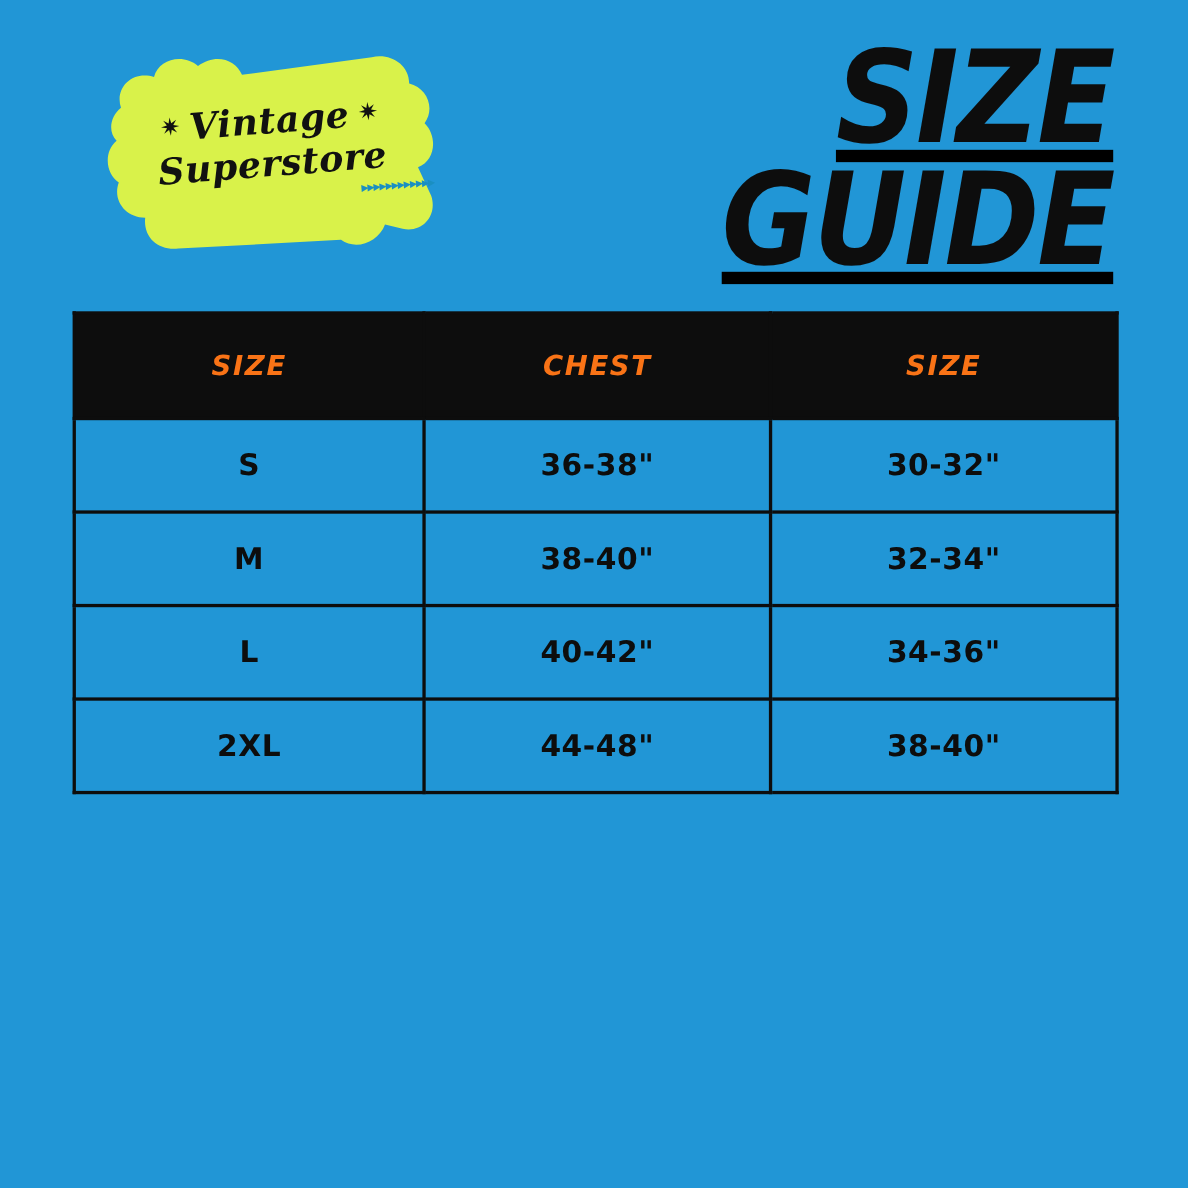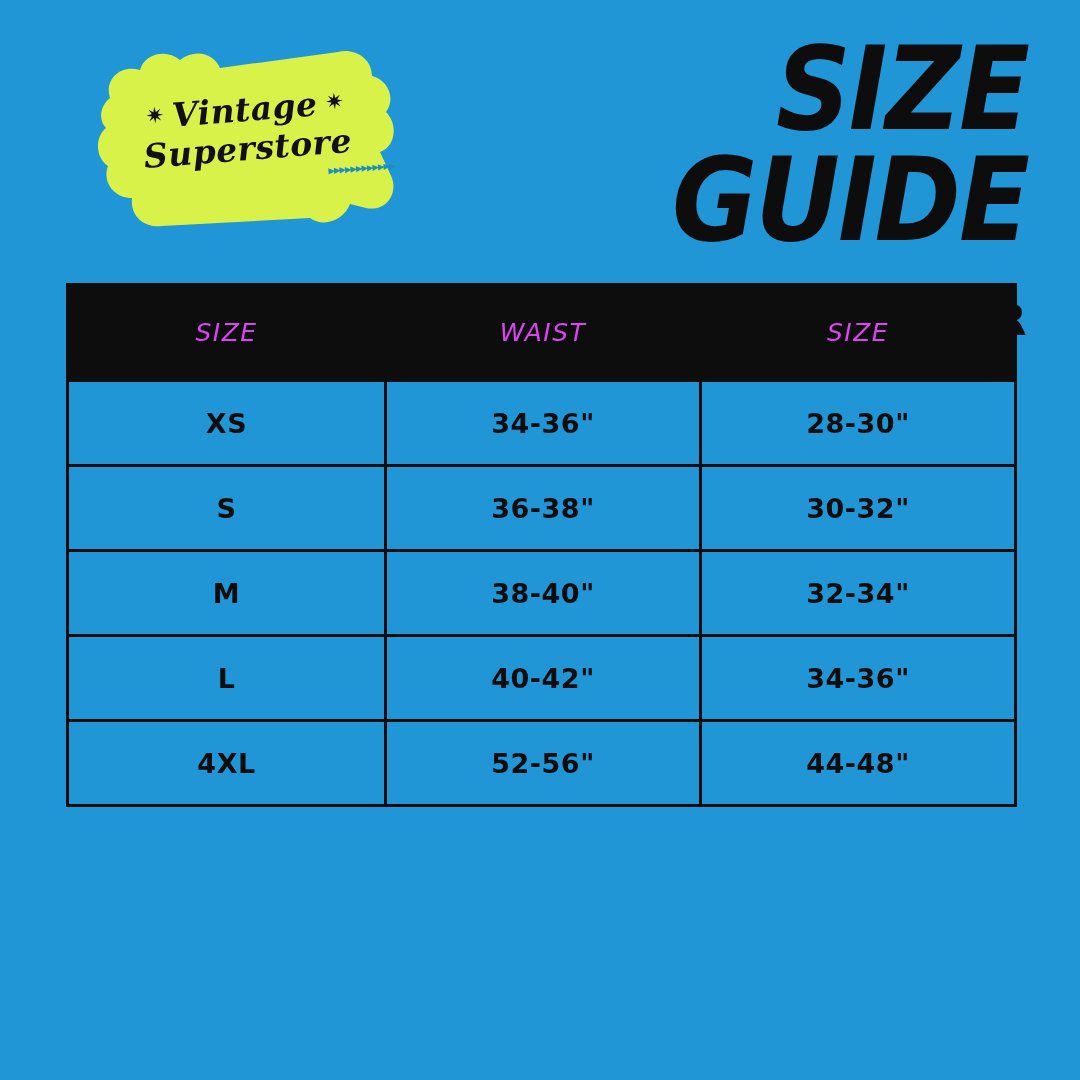--- a/index.html
+++ b/index.html
@@ -80,24 +80,25 @@
     color: #1a8fc1;
     letter-spacing: -1px;
     margin-top: 2px;
     align-self: flex-end;
     margin-right: 10px;
   }
 
   
   .title-block {
     position: absolute;
-    right: 52px;
+    right: 68px;
     top: 58px;
     text-align: right;
     width: 560px;
+    text-decoration: underline;
   }
   .main-title {
     font-family: "DejaVu Sans", sans-serif;
     font-weight: bold;
     font-style: italic;
     font-size: 104px;
     line-height: 0.95;
     color: #0d0d0d;
     letter-spacing: -2px;
     text-align: right;
@@ -125,24 +126,24 @@
   }
   .size-table th,
   .size-table td {
     border: 3px solid #0d0d0d;
     text-align: center;
     height: 85px;
     vertical-align: middle;
   }
   .size-table thead th {
     background: #0d0d0d;
-    color: #d946ef;
-    font-family: "DejaVu Sans", sans-serif;
-    font-style: italic;
-    font-weight: normal;
+    color: #f97316;
+    font-family: "DejaVu Sans", sans-serif;
+    font-style: italic;
+    font-weight: bold;
     font-size: 25px;
     letter-spacing: 1.5px;
     height: 96px;
     border-color: #0d0d0d;
   }
   .size-table tbody td {
     background: #2196d6;
     color: #0d0d0d;
     font-family: "DejaVu Sans", sans-serif;
     font-weight: bold;
@@ -186,44 +187,39 @@
 
 <table class="size-table">
   <colgroup>
     <col class="col-size">
     <col class="col-chest">
     <col class="col-waist">
   </colgroup>
   <thead>
     <tr>
       <th>SIZE</th>
-      <th>WAIST</th>
+      <th>CHEST</th>
       <th>SIZE</th>
     </tr>
   </thead>
   <tbody>
-    <tr>
-      <td>XS</td>
-      <td>34-36"</td>
-      <td>28-30"</td>
-    </tr>
     <tr>
       <td>S</td>
       <td>36-38"</td>
       <td>30-32"</td>
     </tr>
     <tr>
       <td>M</td>
       <td>38-40"</td>
       <td>32-34"</td>
     </tr>
     <tr>
       <td>L</td>
       <td>40-42"</td>
       <td>34-36"</td>
     </tr>
     <tr>
-      <td>4XL</td>
-      <td>52-56"</td>
+      <td>2XL</td>
       <td>44-48"</td>
+      <td>38-40"</td>
     </tr>
   </tbody>
 </table>
 
 </body></html>

